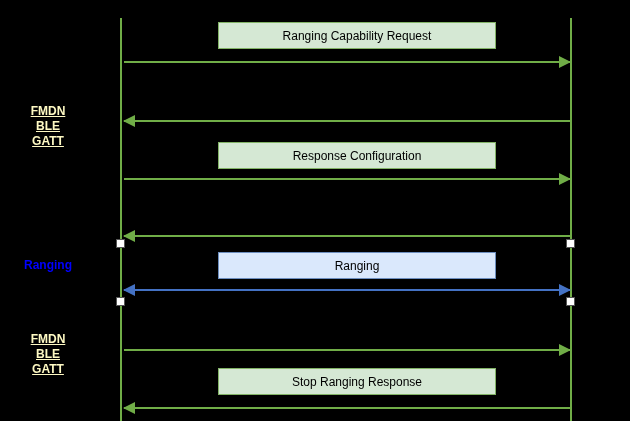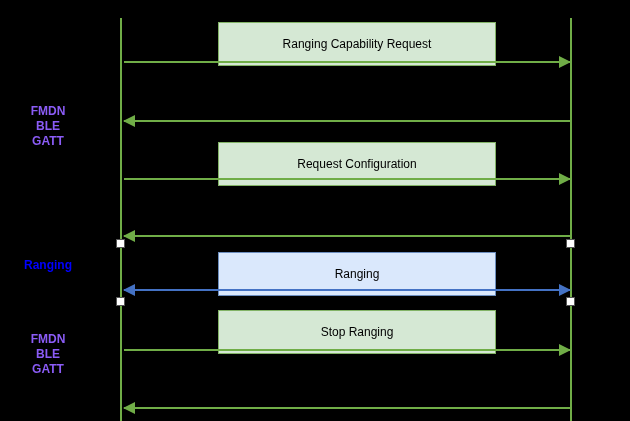--- a/index.html
+++ b/index.html
@@ -21,21 +21,21 @@
     width: 2px;
     background: #70ad47;
   }
   .lifeline.left  { left: 120px; }
   .lifeline.right { left: 570px; }
 
   .msg-box {
     position: absolute;
     left: 218px;
     width: 278px;
-    height: 44px;
+    height: 27px;
     display: flex;
     align-items: center;
     justify-content: center;
     font-size: 12px;
     color: #000000;
     text-align: right;
   }
   .msg-box.green { background: #d5e8d4; border: 1px solid #82b366; }
   .msg-box.blue  { background: #dae8fc; border: 1px solid #6c8ebf; }
 
@@ -67,21 +67,21 @@
 
   .side-label {
     position: absolute;
     left: 0;
     width: 96px;
     text-align: center;
     font-weight: bold;
     font-size: 12px;
     line-height: 15px;
   }
-  .side-label.green { color: #8b5cf6; }
+  .side-label.green { color: #fef9c3; text-decoration: underline; }
   .side-label.blue  { color: #0000ff; }
   .side-label span { display: block; }
 
   .activation-marker {
     position: absolute;
     width: 9px;
     height: 9px;
     background: #ffffff;
     border: 1px solid #555555;
   }
@@ -114,21 +114,21 @@
   <div class="arrow green" style="top:62px;">
     <div class="shaft"></div>
     <div class="arrowhead right"></div>
   </div>
 
   <div class="arrow green" style="top:121px;">
     <div class="shaft"></div>
     <div class="arrowhead left"></div>
   </div>
 
-  <div class="msg-box green" style="top:142px;">Request Configuration</div>
+  <div class="msg-box green" style="top:142px;">Response Configuration</div>
   <div class="arrow green" style="top:179px;">
     <div class="shaft"></div>
     <div class="arrowhead right"></div>
   </div>
 
   <div class="arrow green" style="top:236px;">
     <div class="shaft"></div>
     <div class="arrowhead left"></div>
   </div>
 
@@ -138,24 +138,24 @@
   <div class="msg-box blue" style="top:252px;">Ranging</div>
   <div class="arrow blue" style="top:290px;">
     <div class="shaft"></div>
     <div class="arrowhead left"></div>
     <div class="arrowhead right"></div>
   </div>
 
   <div class="activation-marker" style="left:116px; top:297px;"></div>
   <div class="activation-marker" style="left:566px; top:297px;"></div>
 
-  <div class="msg-box green" style="top:310px;">Stop Ranging</div>
   <div class="arrow green" style="top:350px;">
     <div class="shaft"></div>
     <div class="arrowhead right"></div>
   </div>
 
+  <div class="msg-box green" style="top:368px;">Stop Ranging Response</div>
   <div class="arrow green" style="top:408px;">
     <div class="shaft"></div>
     <div class="arrowhead left"></div>
   </div>
 
 </div>
 
 </body></html>

